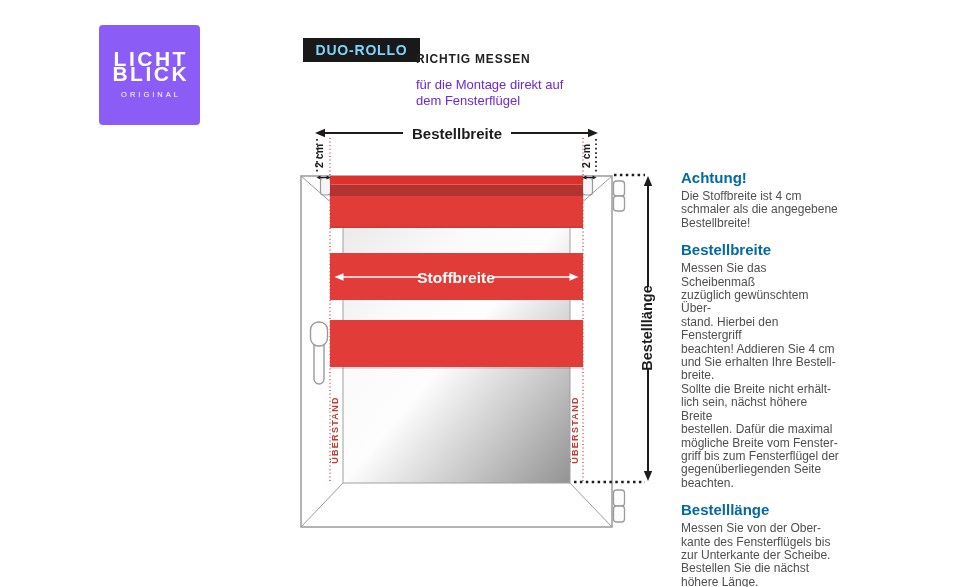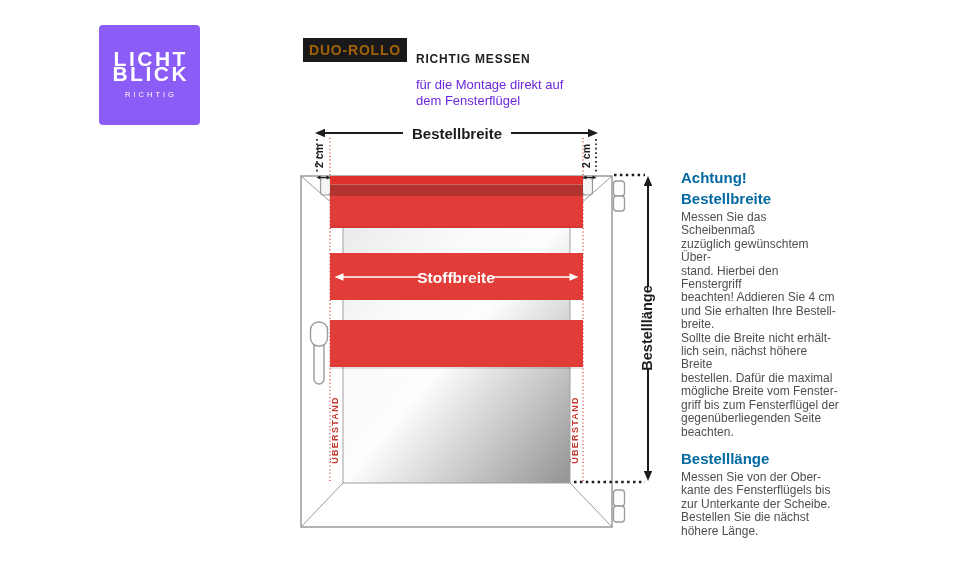--- a/index.html
+++ b/index.html
@@ -6,41 +6,41 @@
   body{width:960px;height:587px;position:relative;font-family:"Liberation Sans",sans-serif;overflow:hidden;}
   .abs{position:absolute;}
 
   
   .logo{left:99px;top:25px;width:101px;height:100px;border-radius:4px;
         display:flex;flex-direction:column;align-items:center;justify-content:center;color:#fff;}
   .logo .l1,.logo .l2{font-weight:bold;font-size:21px;line-height:15px;letter-spacing:2.5px;text-indent:2.5px;}
   .logo .l3{font-size:7.5px;letter-spacing:3px;text-indent:3px;margin-top:9px;}
 
   
-  .badge{left:303px;top:38px;width:104px;height:24px;background:#191919;color:#a16207;
+  .badge{left:303px;top:38px;width:117px;height:24px;background:#191919;color:#7dd3fc;
          display:flex;align-items:center;justify-content:center;
          font-size:14px;font-weight:bold;letter-spacing:0.8px;}
   .title{left:416px;top:52px;font-size:12px;font-weight:bold;color:#222;letter-spacing:0.8px;}
   .subtitle{left:416px;top:77px;width:168px;font-size:13px;line-height:15.5px;color:#6d28d9;}
 
   
   .sidebar{left:681px;top:169px;width:158px;color:#4f4f4f;}
   .sidebar h3{margin:0 0 4px 0;font-size:15px;line-height:17px;color:#0369a1;font-weight:bold;}
   .sidebar p{margin:0 0 11px 0;font-size:12px;line-height:13.4px;white-space:pre-line;}
 
   svg{position:absolute;left:0;top:0;}
   svg text{font-family:"Liberation Sans",sans-serif;}
 </style>
 </head>
 <body>
 
 <div class="abs logo" style="background:#8b5cf6;">
   <div class="l1">LICHT</div>
   <div class="l2">BLICK</div>
-  <div class="l3">RICHTIG</div>
+  <div class="l3">ORIGINAL</div>
 </div>
 
 <div class="abs badge">DUO-ROLLO</div>
 <div class="abs title">RICHTIG MESSEN</div>
 <div class="abs subtitle">für die Montage direkt auf dem Fensterflügel</div>
 
 <svg width="960" height="587" viewBox="0 0 960 587">
   <defs>
     <linearGradient id="glassGrad" x1="0%" y1="0%" x2="100%" y2="100%">
       <stop offset="0%" stop-color="#e9e9e9"></stop>
@@ -127,20 +127,23 @@
     <line x1="648" y1="183" x2="648" y2="287" stroke="#1c1c1c" stroke-width="2"></line>
     <line x1="648" y1="369" x2="648" y2="474" stroke="#1c1c1c" stroke-width="2"></line>
     <polygon points="648,176 643.8,186 652.2,186"></polygon>
     <polygon points="648,481 643.8,471 652.2,471"></polygon>
   </g>
   <text x="652" y="328" transform="rotate(-90 652 328)" text-anchor="middle" font-size="14.5" font-weight="bold" fill="#1c1c1c">Bestelllänge</text>
 </svg>
 
 <div class="abs sidebar">
   <h3>Achtung!</h3>
+  <p>Die Stoffbreite ist 4 cm
+schmaler als die angegebene
+Bestellbreite!</p>
   <h3>Bestellbreite</h3>
   <p>Messen Sie das Scheibenmaß
 zuzüglich gewünschtem Über-
 stand. Hierbei den Fenstergriff
 beachten! Addieren Sie 4 cm
 und Sie erhalten Ihre Bestell-
 breite.
 Sollte die Breite nicht erhält-
 lich sein, nächst höhere Breite
 bestellen. Dafür die maximal

